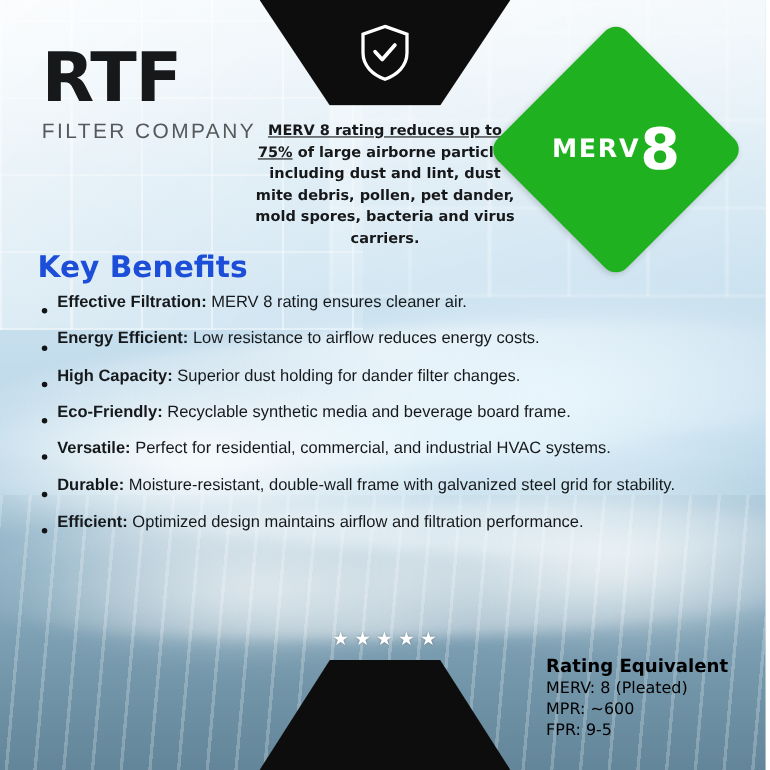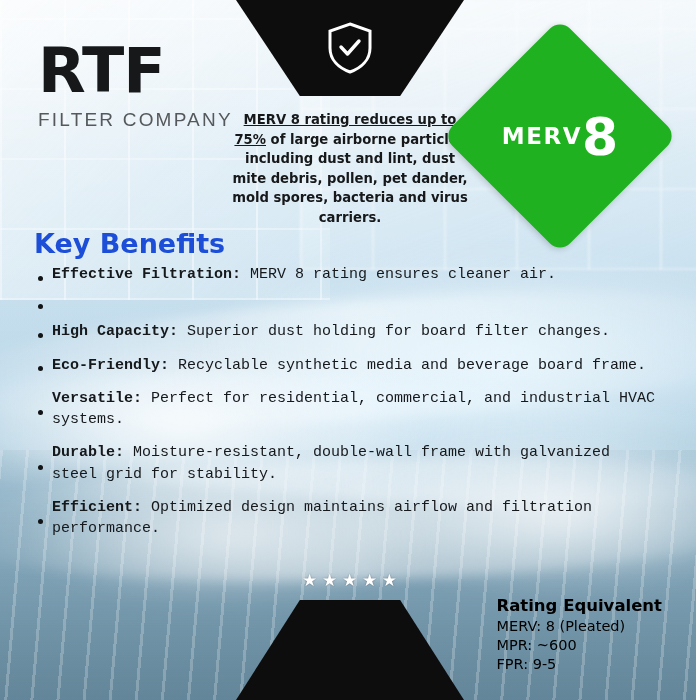--- a/index.html
+++ b/index.html
@@ -186,26 +186,26 @@
     color: #1d4ed8;
     font-family: "DejaVu Sans", sans-serif;
   }
   .benefits {
     position: absolute;
     left: 34px; top: 264px;
     width: 630px;
   }
   .benefit {
     display: flex;
-    align-items: center;
+    align-items: flex-end;
     margin-bottom: 12px;
     font-size: 15px;
     line-height: 1.42;
     color: #16191c;
-    font-family: Liberation Mono, monospace;
+    font-family: Liberation Sans, sans-serif;
   }
   .bullet {
     flex: 0 0 auto;
     margin: 7px 9px 0 4px;
     width: 5px; height: 5px;
     border-radius: 50%;
     background: #111315;
   }
   .benefit b { font-weight: 700; }
   .benefit .txt { font-weight: 400; }
@@ -286,24 +286,25 @@
   </div>
 
   <div class="benefits-title">Key Benefits</div>
   <div class="benefits">
     <div class="benefit">
       <span class="bullet"></span>
       <span><b>Effective Filtration:</b><span class="txt"> MERV 8 rating ensures cleaner air.</span></span>
     </div>
     <div class="benefit">
       <span class="bullet"></span>
-    </div>
-    <div class="benefit">
-      <span class="bullet"></span>
-      <span><b>High Capacity:</b><span class="txt"> Superior dust holding for board filter changes.</span></span>
+      <span><b>Energy Efficient:</b><span class="txt"> Low resistance to airflow reduces energy costs.</span></span>
+    </div>
+    <div class="benefit">
+      <span class="bullet"></span>
+      <span><b>High Capacity:</b><span class="txt"> Superior dust holding for dander filter changes.</span></span>
     </div>
     <div class="benefit">
       <span class="bullet"></span>
       <span><b>Eco-Friendly:</b><span class="txt"> Recyclable synthetic media and beverage board frame.</span></span>
     </div>
     <div class="benefit">
       <span class="bullet"></span>
       <span><b>Versatile:</b><span class="txt"> Perfect for residential, commercial, and industrial HVAC systems.</span></span>
     </div>
     <div class="benefit">

